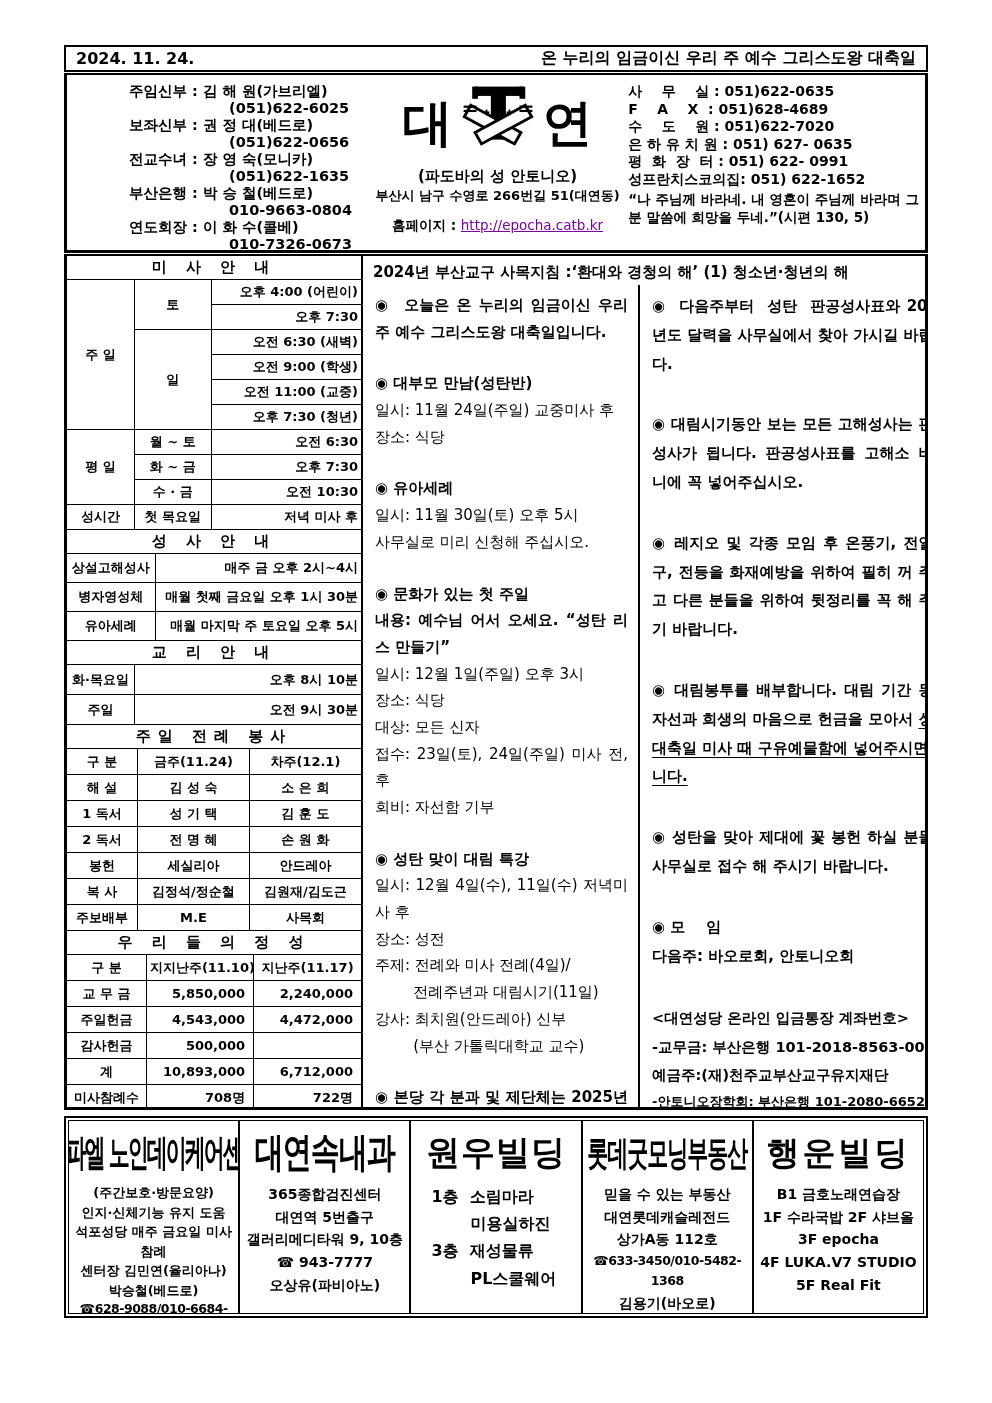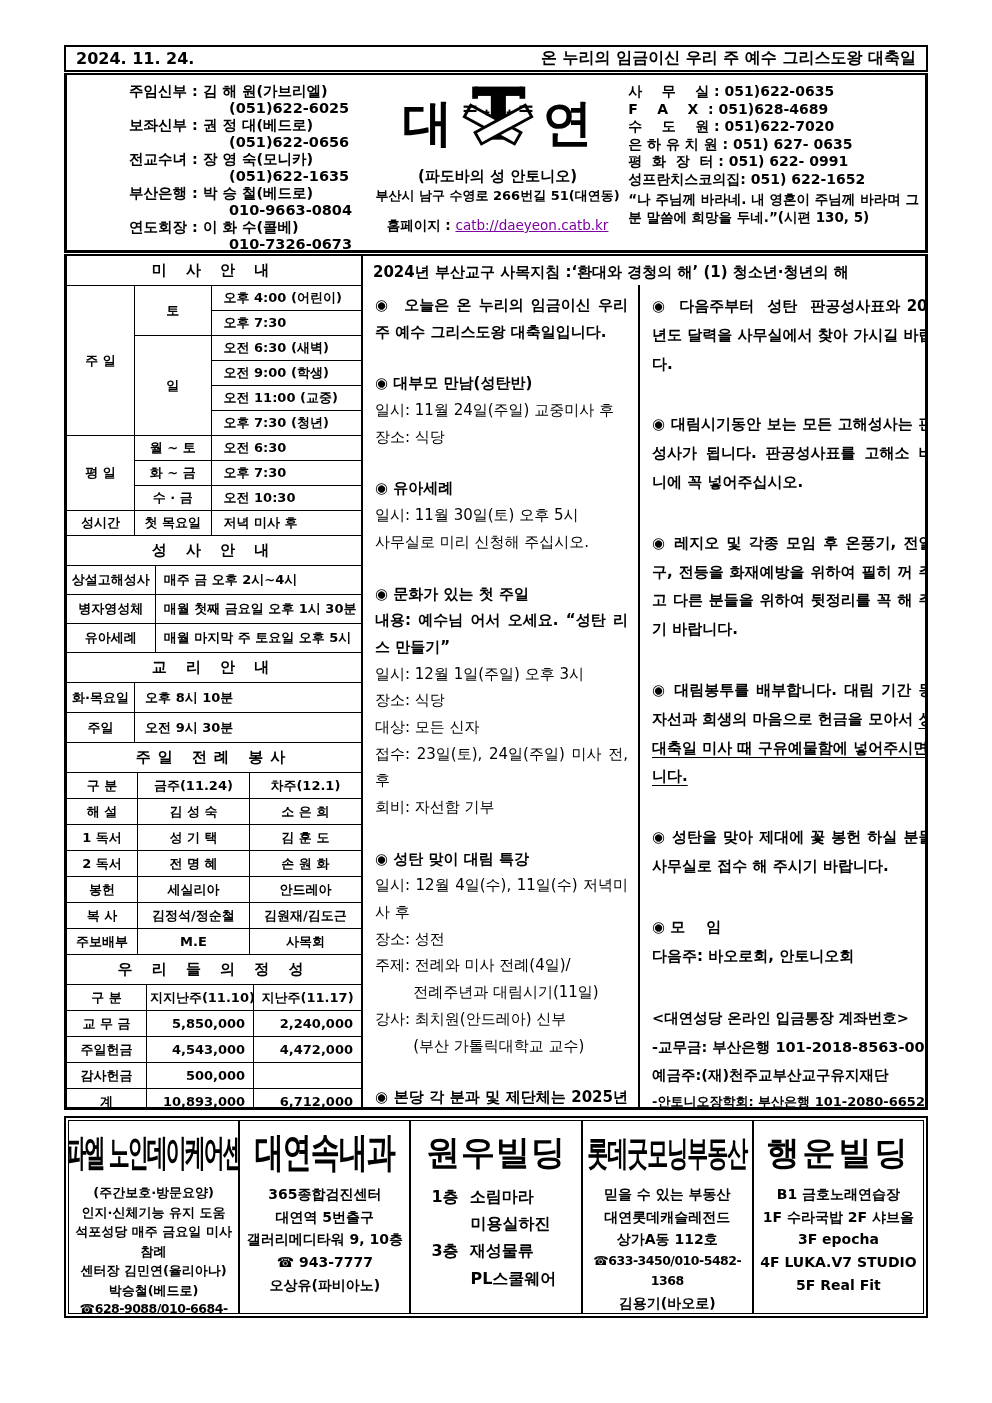--- a/index.html
+++ b/index.html
@@ -27,23 +27,23 @@
   .info-right p{margin:0;line-height:17.5px;white-space:pre;}
   .verse{white-space:normal !important;margin-top:3px !important;font-size:13.5px;line-height:1.32 !important;text-align:justify;}
 
   
   .main-box{border:3px solid #000;border-top-width:2px;margin-top:1px;height:856px;display:flex;
             box-sizing:border-box;overflow:hidden;}
   .left-col{width:296px;flex:none;border-right:2px solid #000;box-sizing:border-box;}
   .tbl{width:100%;border-collapse:collapse;table-layout:fixed;}
   .tbl th,.tbl td{border:1.5px solid #000;font-size:13px;font-weight:700;padding:0 3px;
                   text-align:center;overflow:hidden;white-space:nowrap;}
-  .tbl th.sec{height:29px;font-size:15px;letter-spacing:7px;}
+  .tbl th.sec{height:23px;font-size:15px;letter-spacing:7px;}
   .tbl td{height:24px;}
-  .tbl td.time{text-align:left;padding-left:12px;}
+  .tbl td.time{text-align:right;padding-left:12px;}
   .t-sac td{height:28px;}
   .t-sac td.time{padding-left:8px;}
   .t-cat td{height:29px;}
   .t-cat td.time{padding-left:10px;}
   .t-lit td{height:25px;}
   .t-off td{height:25px;}
   .t-off td.num{text-align:right;padding-right:8px;}
   .tbl tr:first-child th{border-top:none;}
   .tbl td:first-child,.tbl th:first-child{border-left:none;}
   .tbl td:last-child,.tbl th:last-child{border-right:none;}
@@ -130,21 +130,21 @@
                 <line x1="44" y1="34" x2="44" y2="42"></line>
               <line x1="72" y1="38" x2="80" y2="38"></line>
                 <line x1="76" y1="34" x2="76" y2="42"></line>
             </g>
           </svg>
         </span>
         <span class="logo-char">연</span>
       </div>
       <p class="logo-sub">(파도바의 성 안토니오)</p>
       <p class="logo-addr">부산시 남구 수영로 266번길 51(대연동)</p>
-      <p class="logo-home"><span>홈페이지 : </span><span class="url">catb://daeyeon.catb.kr</span></p>
+      <p class="logo-home"><span>홈페이지 : </span><span class="url">http://epocha.catb.kr</span></p>
     </div>
     <div class="info-right">
       <p>사    무    실 : 051)622-0635</p>
       <p>F    A    X  : 051)628-4689</p>
       <p>수    도    원 : 051)622-7020</p>
       <p>은 하 유 치 원 : 051) 627- 0635</p>
       <p>평  화  장  터 : 051) 622- 0991</p>
       <p>성프란치스코의집: 051) 622-1652</p>
       <p class="verse">“나 주님께 바라네. 내 영혼이 주님께 바라며 그분 말씀에 희망을 두네.”(시편 130, 5)</p>
     </div>

